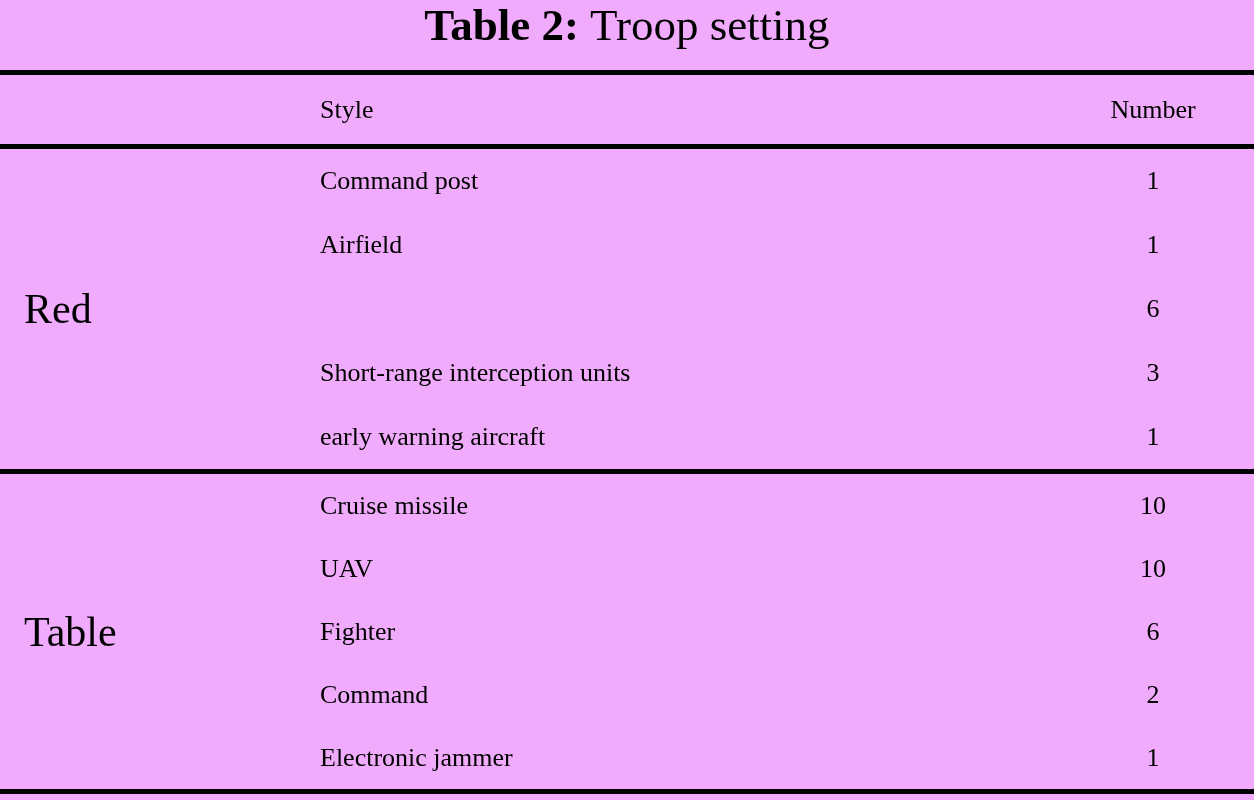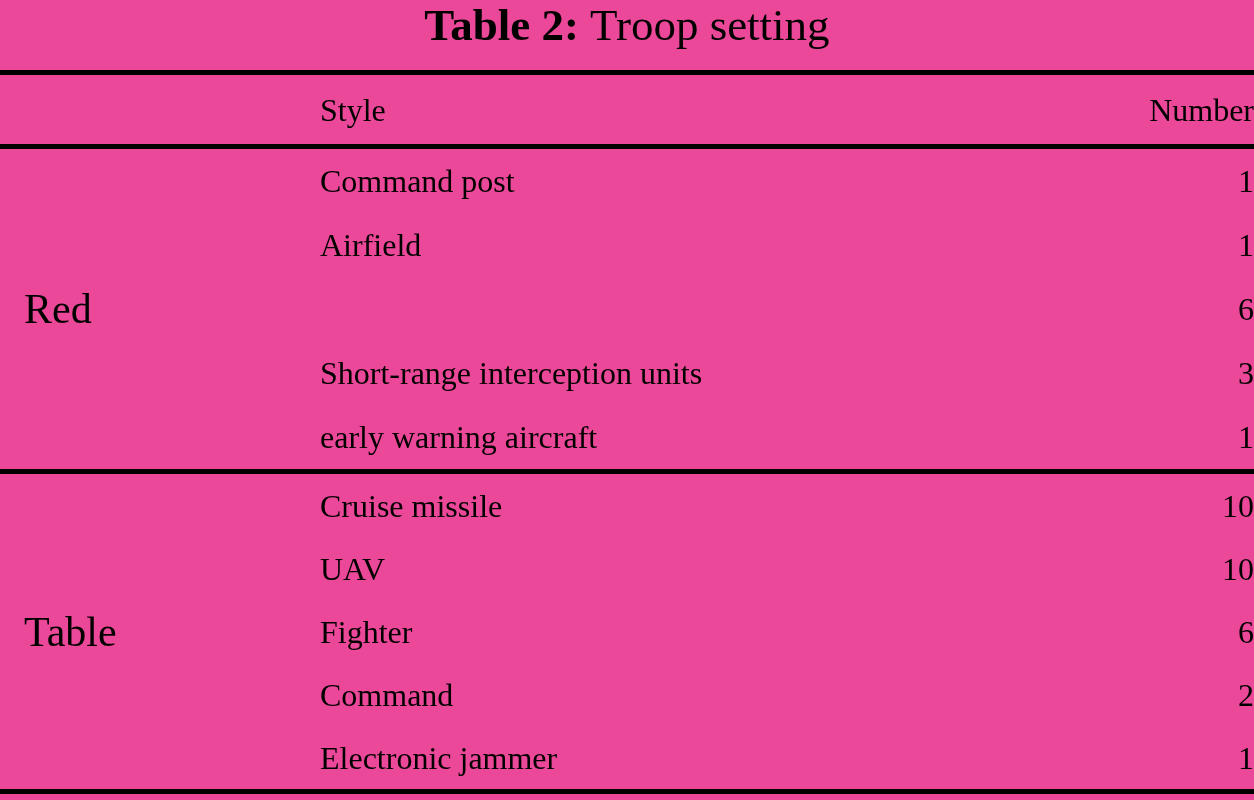--- a/index.html
+++ b/index.html
@@ -8,21 +8,21 @@
     font-family: "Liberation Serif", "DejaVu Serif", serif;
     color: #000000;
     width: 1254px;
     height: 800px;
     overflow: hidden;
   }
   .page {
     position: relative;
     width: 1254px;
     height: 800px;
-    background: #ec4899;
+    background: #f0abfc;
   }
   
   .caption {
     height: 70px;
     display: flex;
     justify-content: center;
     align-items: flex-start;
     font-size: 45px;
     line-height: 1.15;
     white-space: nowrap;
@@ -33,21 +33,21 @@
   .rule {
     width: 1254px;
     height: 5px;
     background: #000000;
   }
   
   .row-grid {
     display: grid;
     grid-template-columns: 320px 730px 204px;
     align-items: center;
-    font-size: 32px;
+    font-size: 26px;
     line-height: 1;
   }
   .header-row { height: 69px; }
   .section { position: relative; }
   .section-red  { height: 320px; }
   .section-blue { height: 315px; }
   .group-label {
     position: absolute;
     left: 24px;
     top: 0;
@@ -58,21 +58,21 @@
   }
   .rows {
     position: absolute;
     left: 0; top: 0;
     width: 100%; height: 100%;
     display: grid;
     grid-auto-rows: 1fr;
   }
   .data-row { height: 100%; }
   .cell-style  { grid-column: 2; text-align: left; }
-  .cell-number { grid-column: 3; text-align: right; padding-left: 2px; }
+  .cell-number { grid-column: 3; text-align: center; padding-left: 2px; }
   .cell-group  { grid-column: 1; }
 </style>
 </head>
 <body>
 
 <div class="page">
 
   <div class="caption">
     <span class="label">Table 2:</span>
     <span class="title">Troop setting</span>

